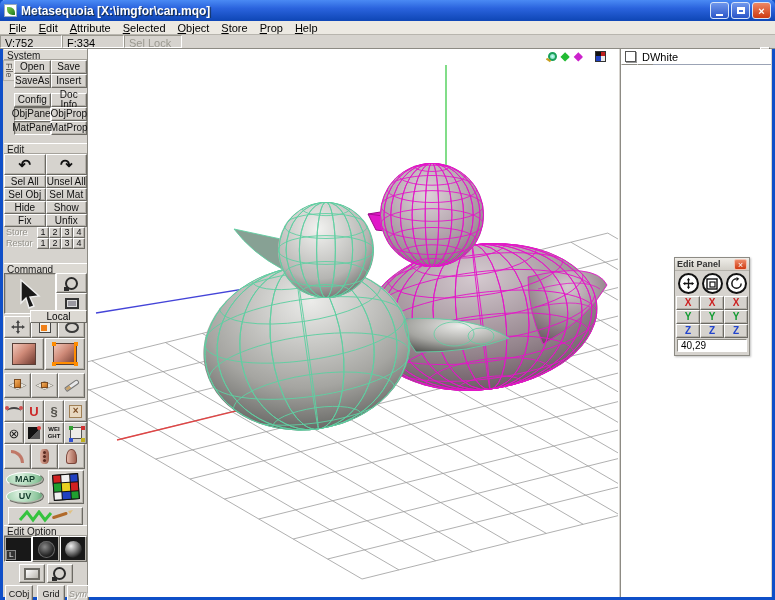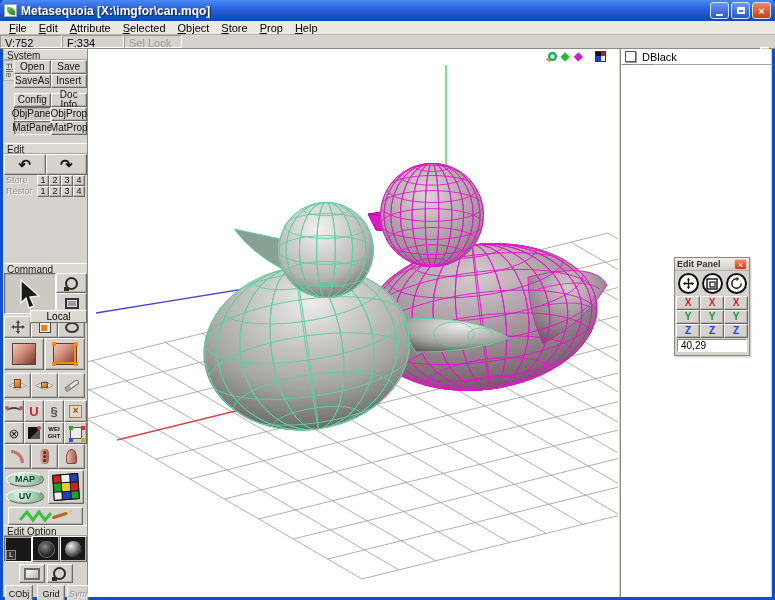--- a/index.html
+++ b/index.html
@@ -255,20 +255,30 @@
       <div class="grp" style="top:94px;height:103px">
         <div class="grp-title">Edit</div>
         <div class="undorow">
           <button class="btn">
               <span>↶</span>
             </button>
           <button class="btn">
               <span>↷</span>
             </button>
         </div>
+        <div class="e2">
+          <button class="btn">Sel All</button>
+          <button class="btn">Unsel All</button>
+          <button class="btn">Sel Obj</button>
+          <button class="btn">Sel Mat</button>
+          <button class="btn">Hide</button>
+          <button class="btn">Show</button>
+          <button class="btn">Fix</button>
+          <button class="btn">Unfix</button>
+        </div>
         <div class="slotrow">
           <span class="lbl">Store</span>
           <button class="btn">1</button>
           <button class="btn">2</button>
           <button class="btn">3</button>
           <button class="btn">4</button>
         </div>
         <div class="slotrow">
           <span class="lbl">Restor</span>
           <button class="btn">1</button>
@@ -680,24 +690,20 @@
         <span>DBody</span>
       </div>
       <div class="matrow" style="top:322">
         <i class="swatch"></i>
         <span>DBill</span>
       </div>
       <div class="matrow" style="top:338">
         <i class="swatch"></i>
         <span>DWhite</span>
       </div>
-      <div class="matrow" style="top:354">
-        <i class="swatch"></i>
-        <span>DBlack</span>
-      </div>
     </div>
   </div>
 
   <div id="editpanel">
     <div id="ep-title">
       <span>Edit Panel</span>
       <i class="ep-close">×</i>
     </div>
     <div id="ep-circles">
       <span class="ep-circ">

